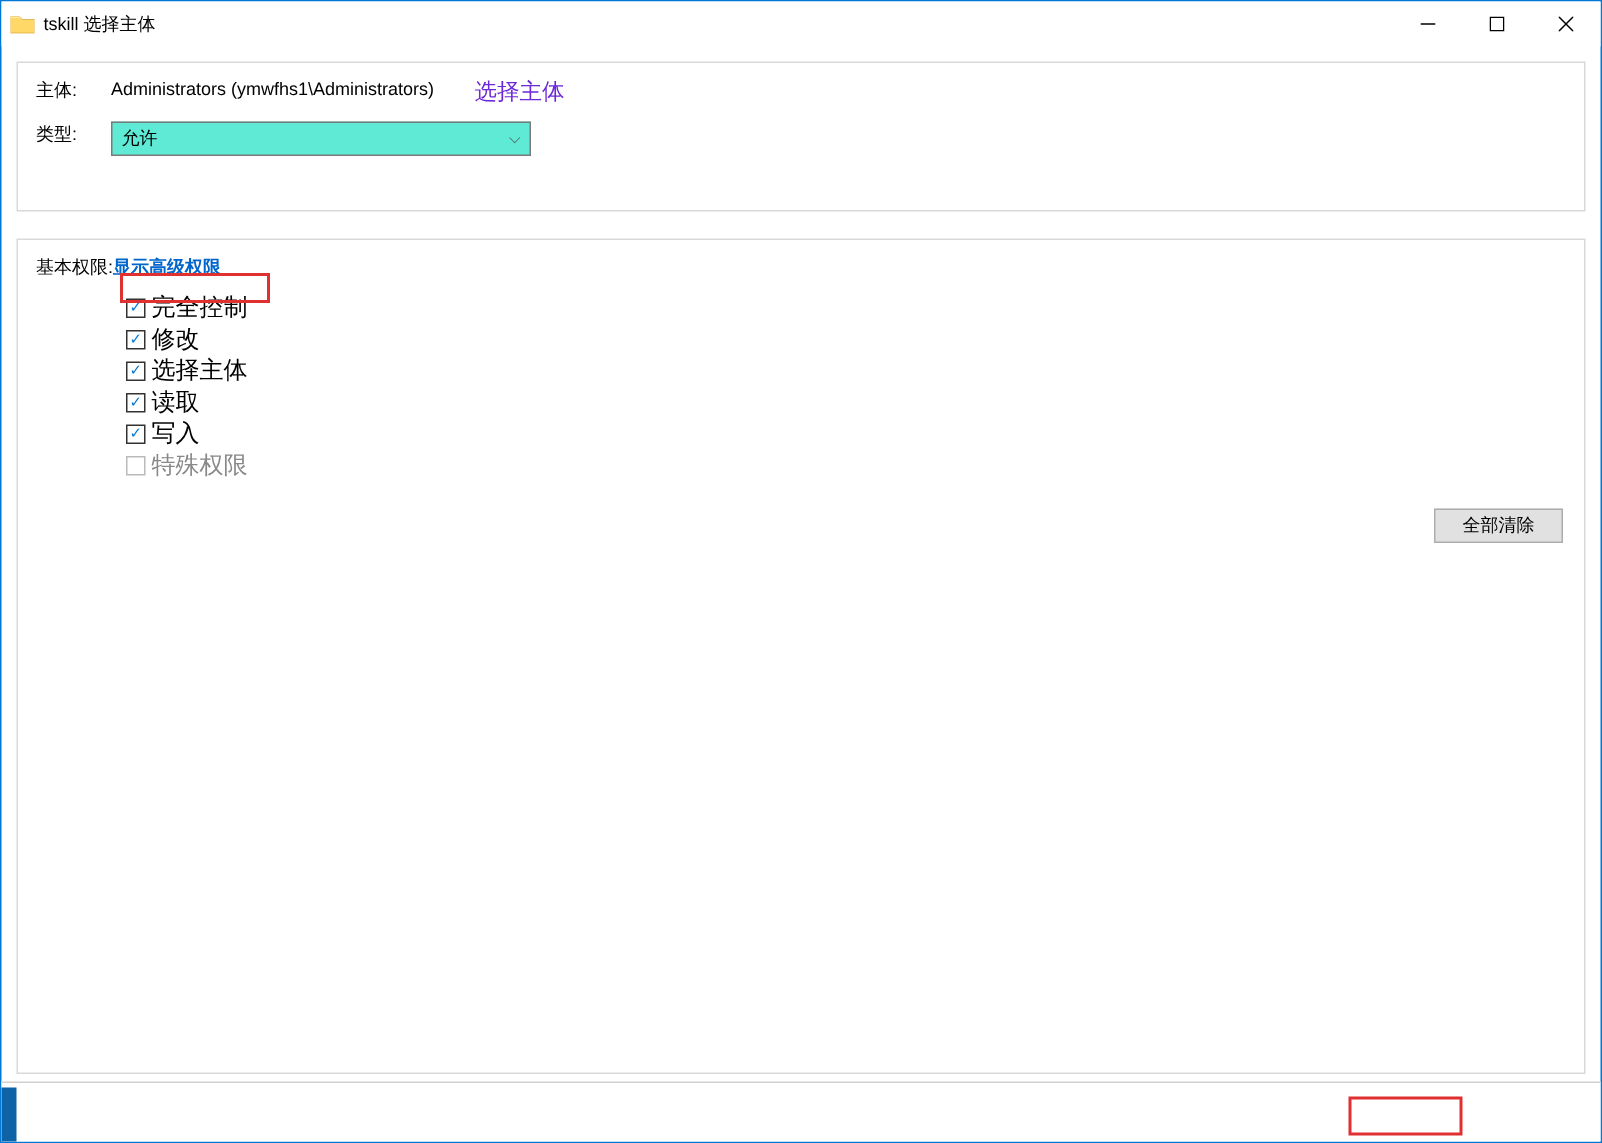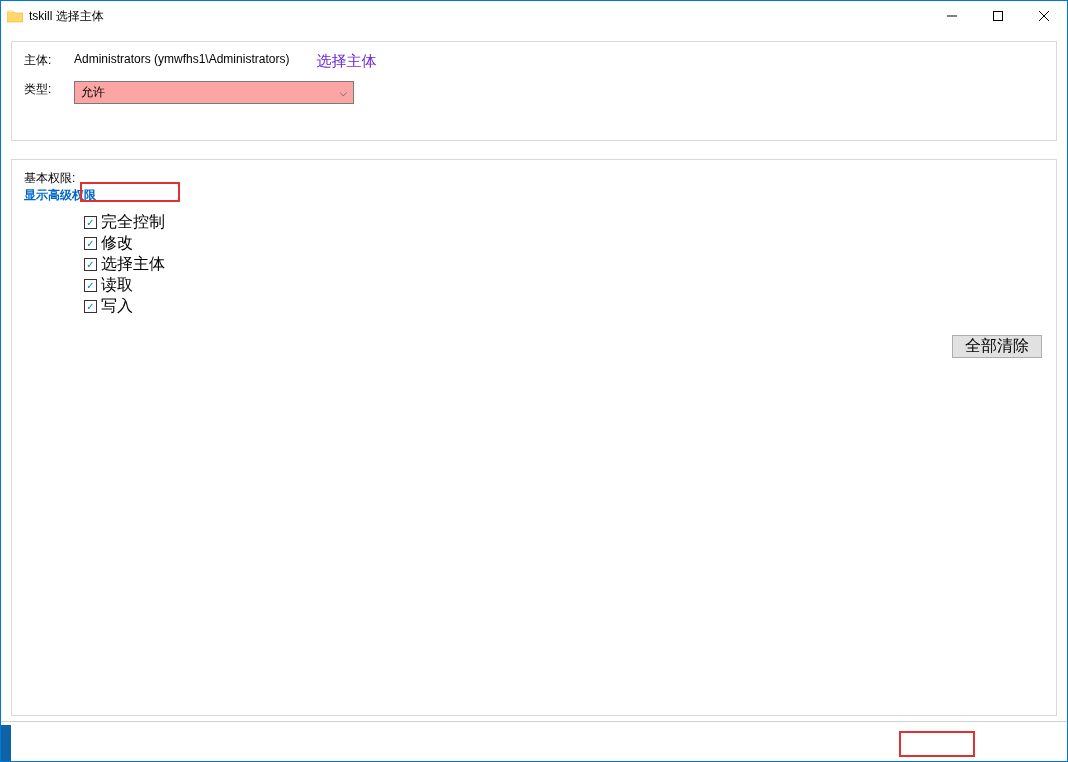--- a/index.html
+++ b/index.html
@@ -94,37 +94,36 @@
   }
   .link {
     color: #6d28d9;
     font-size: 15px;
     cursor: default;
   }
   .dropdown {
     width: 280px;
     height: 23px;
     border: 1px solid #7a7a7a;
-    background: #fca5a5;
+    background: #5eead4;
     display: flex;
     align-items: center;
     justify-content: space-between;
     padding: 0 6px 0 6px;
     font-size: 12px;
   }
   .dropdown-arrow {
     font-size: 10px;
     color: #555;
   }
   .perm-header {
     display: flex;
-    justify-content: center;
+    justify-content: flex-start;
     align-items: flex-start;
     margin-bottom: 8px;
-    flex-direction: column;
   }
   .perm-title {
     font-size: 12px;
     color: #000;
   }
   .adv-link {
     color: #0066cc;
     font-size: 12px;
     cursor: default;
     font-weight: bold;
@@ -165,21 +164,21 @@
     display: flex;
     justify-content: flex-end;
     margin-top: 18px;
     padding-right: 2px;
   }
   .btn {
     min-width: 86px;
     height: 23px;
     border: 1px solid #adadad;
     background: #e1e1e1;
-    font-size: 16px;
+    font-size: 12px;
     padding: 0 12px;
     cursor: default;
   }
   .bottom-bar {
     height: 40px;
     border-top: 1px solid #d0d0d0;
     background: #fff;
     position: relative;
   }
   .bottom-highlight {
@@ -281,20 +280,24 @@
           <span class="perm-label">选择主体</span>
         </div>
         <div class="perm-item">
           <span class="chk">✓</span>
           <span class="perm-label">读取</span>
         </div>
         <div class="perm-item">
           <span class="chk">✓</span>
           <span class="perm-label">写入</span>
         </div>
+        <div class="perm-item">
+          <span class="chk disabled"></span>
+          <span class="perm-label disabled">特殊权限</span>
+        </div>
       </div>
 
       <div class="clear-row">
         <button class="btn">全部清除</button>
       </div>
     </div>
   </div>
 
   <div class="bottom-bar">
     <div class="taskbar-edge"></div>

